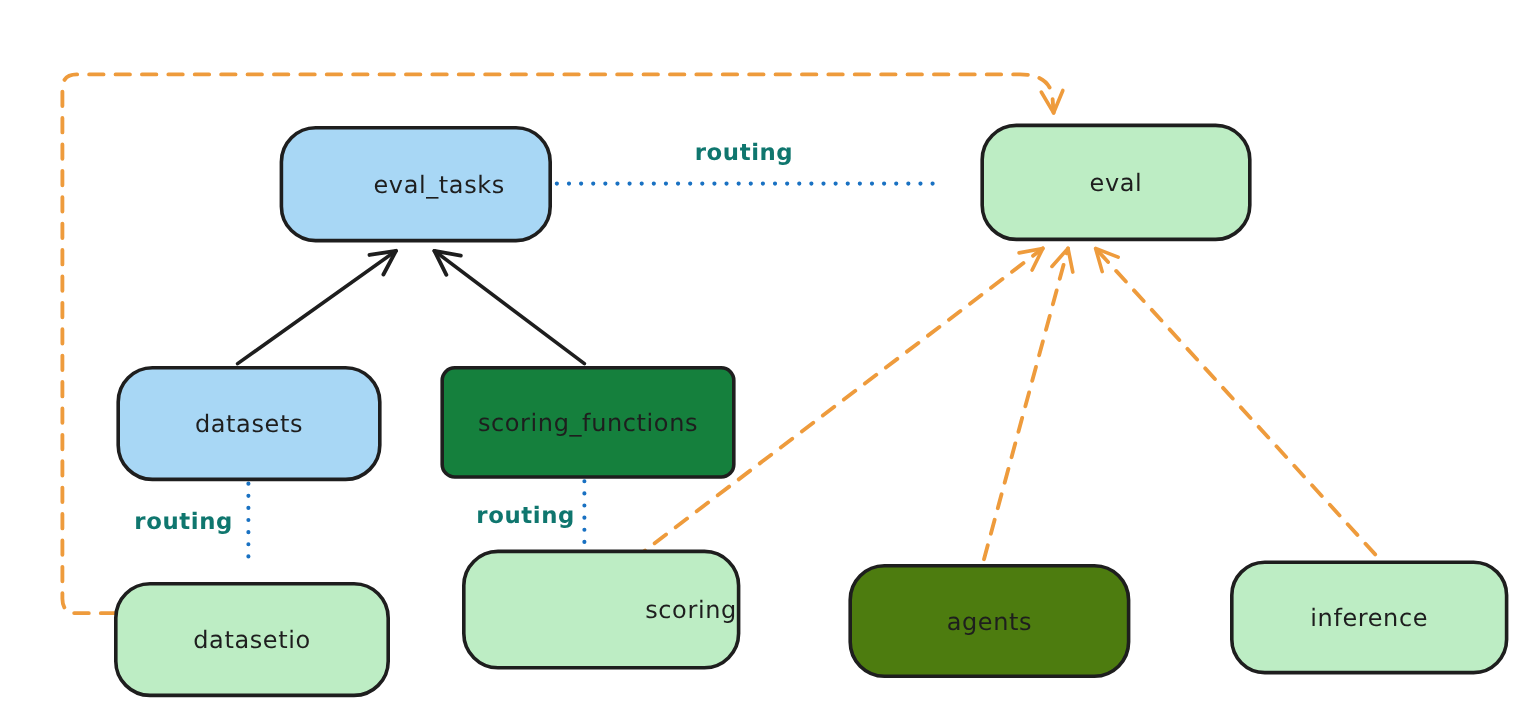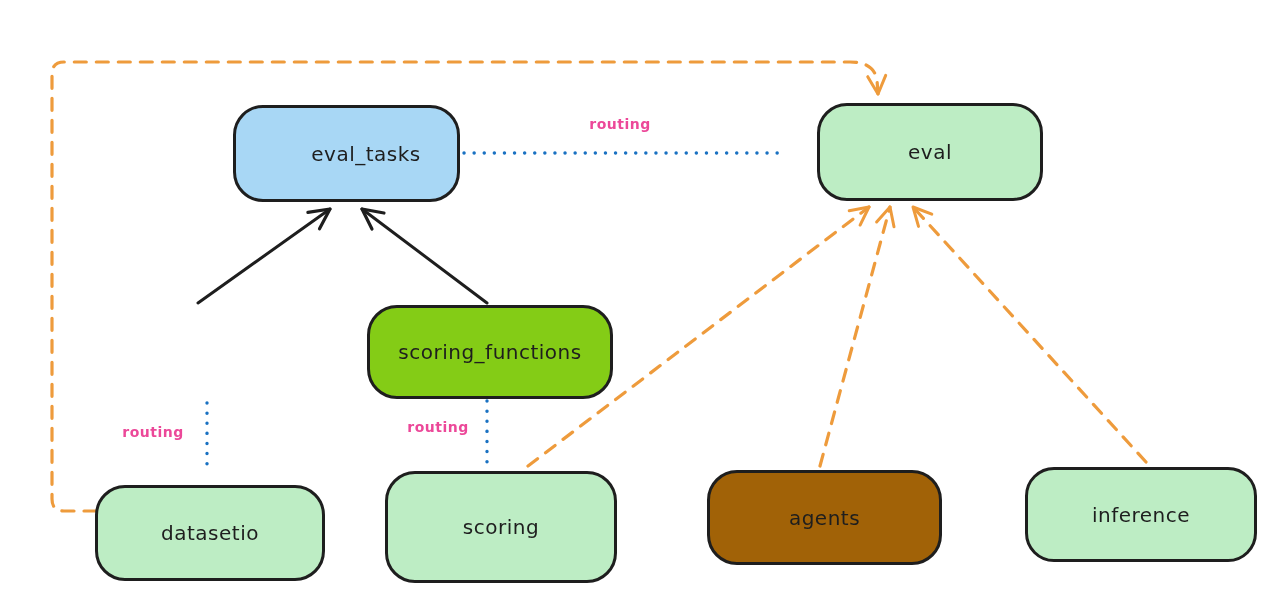--- a/index.html
+++ b/index.html
@@ -33,32 +33,32 @@
   .node .label {
     font-size: 20px;
     color: #1e1e1e;
     letter-spacing: 0.5px;
     white-space: nowrap;
   }
   .edge-label {
     position: absolute;
     width: 130px;
     text-align: center;
-    font-size: 14px;
+    font-size: 19px;
     font-weight: 700;
-    color: #ec4899;
+    color: #0f766e;
     letter-spacing: 0.5px;
   }
   
   .n-eval-tasks        { left: 233px; top: 105px; width: 227px; height: 97px; padding-left: 39px; }
   .n-eval              { left: 790px; top: 103px; width: 226px; height: 98px; }
   .n-datasets          { left:  97px; top: 305px; width: 221px; height: 96px; }
   .n-scoring-functions { left: 367px; top: 305px; width: 246px; height: 94px; }
   .n-datasetio         { left:  95px; top: 475px; width: 230px; height: 96px; margin-top: 10px; }
-  .n-scoring           { left: 385px; top: 471px; width: 232px; height: 112px; }
+  .n-scoring           { left: 385px; top: 458px; width: 232px; height: 100px; justify-content: flex-end; }
   .n-agents            { left: 707px; top: 470px; width: 235px; height: 95px; }
   .n-inference         { left: 1025px; top: 467px; width: 232px; height: 95px; }
   
   .l-routing-top    { left: 555px; top: 116px; }
   .l-routing-left   { left:  88px; top: 424px; }
   .l-routing-middle { left: 373px; top: 419px; }
 </style>
 </head>
 <body>
 
@@ -88,34 +88,37 @@
   </svg>
 
   <div class="node n-eval-tasks" style="background-color: rgb(168, 215, 245);">
     <span class="label">eval_tasks</span>
   </div>
 
   <div class="node n-eval" style="background-color: rgb(189, 237, 196); margin-left: 27px;">
     <span class="label">eval</span>
   </div>
 
+  <div class="node n-datasets" style="background-color: rgb(168, 215, 245);">
+    <span class="label">datasets</span>
+  </div>
 
-  <div class="node n-scoring-functions" style="background-color: #84cc16;">
+  <div class="node n-scoring-functions" style="background-color: #15803d; border-radius: 12px;">
     <span class="label">scoring_functions</span>
   </div>
 
   <div class="node n-datasetio" style="background-color: rgb(189, 237, 196);">
     <span class="label">datasetio</span>
   </div>
 
   <div class="node n-scoring" style="background-color: rgb(189, 237, 196);">
     <span class="label">scoring</span>
   </div>
 
-  <div class="node n-agents" style="background-color: #a16207;">
+  <div class="node n-agents" style="background-color: #4d7c0f;">
     <span class="label">agents</span>
   </div>
 
   <div class="node n-inference" style="background-color: rgb(189, 237, 196); border-radius: 29px;">
     <span class="label">inference</span>
   </div>
 
   <div class="edge-label l-routing-top">routing</div>
   <div class="edge-label l-routing-left">routing</div>
   <div class="edge-label l-routing-middle">routing</div>

